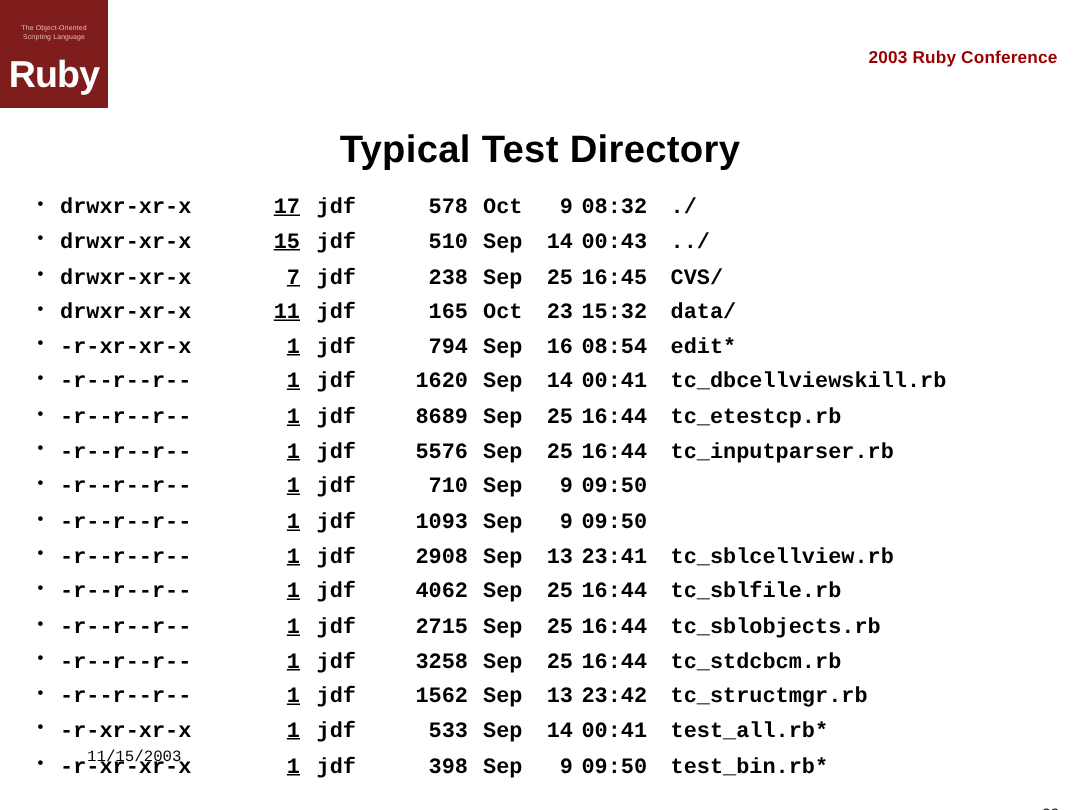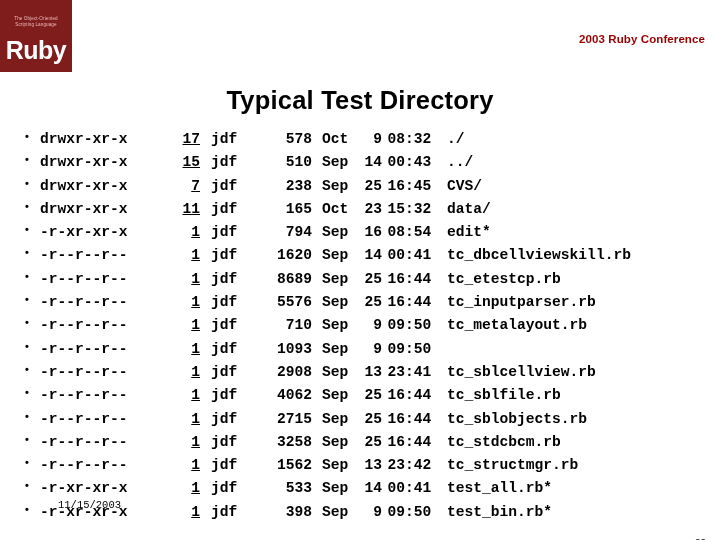--- a/index.html
+++ b/index.html
@@ -188,21 +188,21 @@
 
 <div class="listing">
     <div class="listing-row"><span class="bullet">•</span><span class="col-perm">drwxr-xr-x</span><span class="col-links">17</span><span class="col-owner">jdf</span><span class="col-size">578</span><span class="col-month">Oct</span><span class="col-day">9</span><span class="col-time">08:32</span><span class="col-name">./</span></div>
     <div class="listing-row"><span class="bullet">•</span><span class="col-perm">drwxr-xr-x</span><span class="col-links">15</span><span class="col-owner">jdf</span><span class="col-size">510</span><span class="col-month">Sep</span><span class="col-day">14</span><span class="col-time">00:43</span><span class="col-name">../</span></div>
     <div class="listing-row"><span class="bullet">•</span><span class="col-perm">drwxr-xr-x</span><span class="col-links">7</span><span class="col-owner">jdf</span><span class="col-size">238</span><span class="col-month">Sep</span><span class="col-day">25</span><span class="col-time">16:45</span><span class="col-name">CVS/</span></div>
     <div class="listing-row"><span class="bullet">•</span><span class="col-perm">drwxr-xr-x</span><span class="col-links">11</span><span class="col-owner">jdf</span><span class="col-size">165</span><span class="col-month">Oct</span><span class="col-day">23</span><span class="col-time">15:32</span><span class="col-name">data/</span></div>
     <div class="listing-row"><span class="bullet">•</span><span class="col-perm">-r-xr-xr-x</span><span class="col-links">1</span><span class="col-owner">jdf</span><span class="col-size">794</span><span class="col-month">Sep</span><span class="col-day">16</span><span class="col-time">08:54</span><span class="col-name">edit*</span></div>
     <div class="listing-row"><span class="bullet">•</span><span class="col-perm">-r--r--r--</span><span class="col-links">1</span><span class="col-owner">jdf</span><span class="col-size">1620</span><span class="col-month">Sep</span><span class="col-day">14</span><span class="col-time">00:41</span><span class="col-name">tc_dbcellviewskill.rb</span></div>
     <div class="listing-row"><span class="bullet">•</span><span class="col-perm">-r--r--r--</span><span class="col-links">1</span><span class="col-owner">jdf</span><span class="col-size">8689</span><span class="col-month">Sep</span><span class="col-day">25</span><span class="col-time">16:44</span><span class="col-name">tc_etestcp.rb</span></div>
     <div class="listing-row"><span class="bullet">•</span><span class="col-perm">-r--r--r--</span><span class="col-links">1</span><span class="col-owner">jdf</span><span class="col-size">5576</span><span class="col-month">Sep</span><span class="col-day">25</span><span class="col-time">16:44</span><span class="col-name">tc_inputparser.rb</span></div>
-    <div class="listing-row"><span class="bullet">•</span><span class="col-perm">-r--r--r--</span><span class="col-links">1</span><span class="col-owner">jdf</span><span class="col-size">710</span><span class="col-month">Sep</span><span class="col-day">9</span><span class="col-time">09:50</span><span class="col-name">tc_metalayout.rb</span></div>
+    <div class="listing-row"><span class="bullet">•</span><span class="col-perm">-r--r--r--</span><span class="col-links">1</span><span class="col-owner">jdf</span><span class="col-size">710</span><span class="col-month">Sep</span><span class="col-day">9</span><span class="col-time">09:50</span></div>
     <div class="listing-row"><span class="bullet">•</span><span class="col-perm">-r--r--r--</span><span class="col-links">1</span><span class="col-owner">jdf</span><span class="col-size">1093</span><span class="col-month">Sep</span><span class="col-day">9</span><span class="col-time">09:50</span></div>
     <div class="listing-row"><span class="bullet">•</span><span class="col-perm">-r--r--r--</span><span class="col-links">1</span><span class="col-owner">jdf</span><span class="col-size">2908</span><span class="col-month">Sep</span><span class="col-day">13</span><span class="col-time">23:41</span><span class="col-name">tc_sblcellview.rb</span></div>
     <div class="listing-row"><span class="bullet">•</span><span class="col-perm">-r--r--r--</span><span class="col-links">1</span><span class="col-owner">jdf</span><span class="col-size">4062</span><span class="col-month">Sep</span><span class="col-day">25</span><span class="col-time">16:44</span><span class="col-name">tc_sblfile.rb</span></div>
     <div class="listing-row"><span class="bullet">•</span><span class="col-perm">-r--r--r--</span><span class="col-links">1</span><span class="col-owner">jdf</span><span class="col-size">2715</span><span class="col-month">Sep</span><span class="col-day">25</span><span class="col-time">16:44</span><span class="col-name">tc_sblobjects.rb</span></div>
     <div class="listing-row"><span class="bullet">•</span><span class="col-perm">-r--r--r--</span><span class="col-links">1</span><span class="col-owner">jdf</span><span class="col-size">3258</span><span class="col-month">Sep</span><span class="col-day">25</span><span class="col-time">16:44</span><span class="col-name">tc_stdcbcm.rb</span></div>
     <div class="listing-row"><span class="bullet">•</span><span class="col-perm">-r--r--r--</span><span class="col-links">1</span><span class="col-owner">jdf</span><span class="col-size">1562</span><span class="col-month">Sep</span><span class="col-day">13</span><span class="col-time">23:42</span><span class="col-name">tc_structmgr.rb</span></div>
     <div class="listing-row"><span class="bullet">•</span><span class="col-perm">-r-xr-xr-x</span><span class="col-links">1</span><span class="col-owner">jdf</span><span class="col-size">533</span><span class="col-month">Sep</span><span class="col-day">14</span><span class="col-time">00:41</span><span class="col-name">test_all.rb*</span></div>
     <div class="listing-row"><span class="bullet">•</span><span class="col-perm">-r-xr-xr-x</span><span class="col-links">1</span><span class="col-owner">jdf</span><span class="col-size">398</span><span class="col-month">Sep</span><span class="col-day">9</span><span class="col-time">09:50</span><span class="col-name">test_bin.rb*</span></div>
   </div>
 

